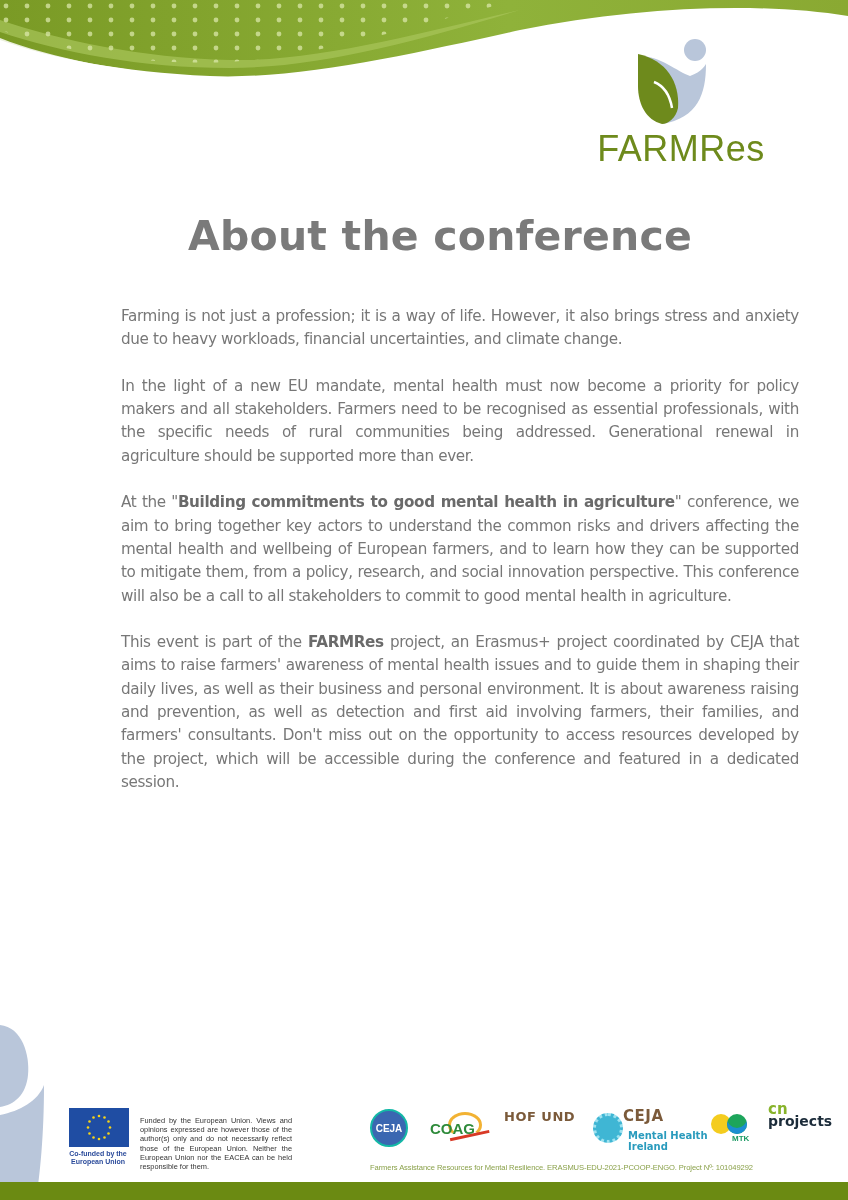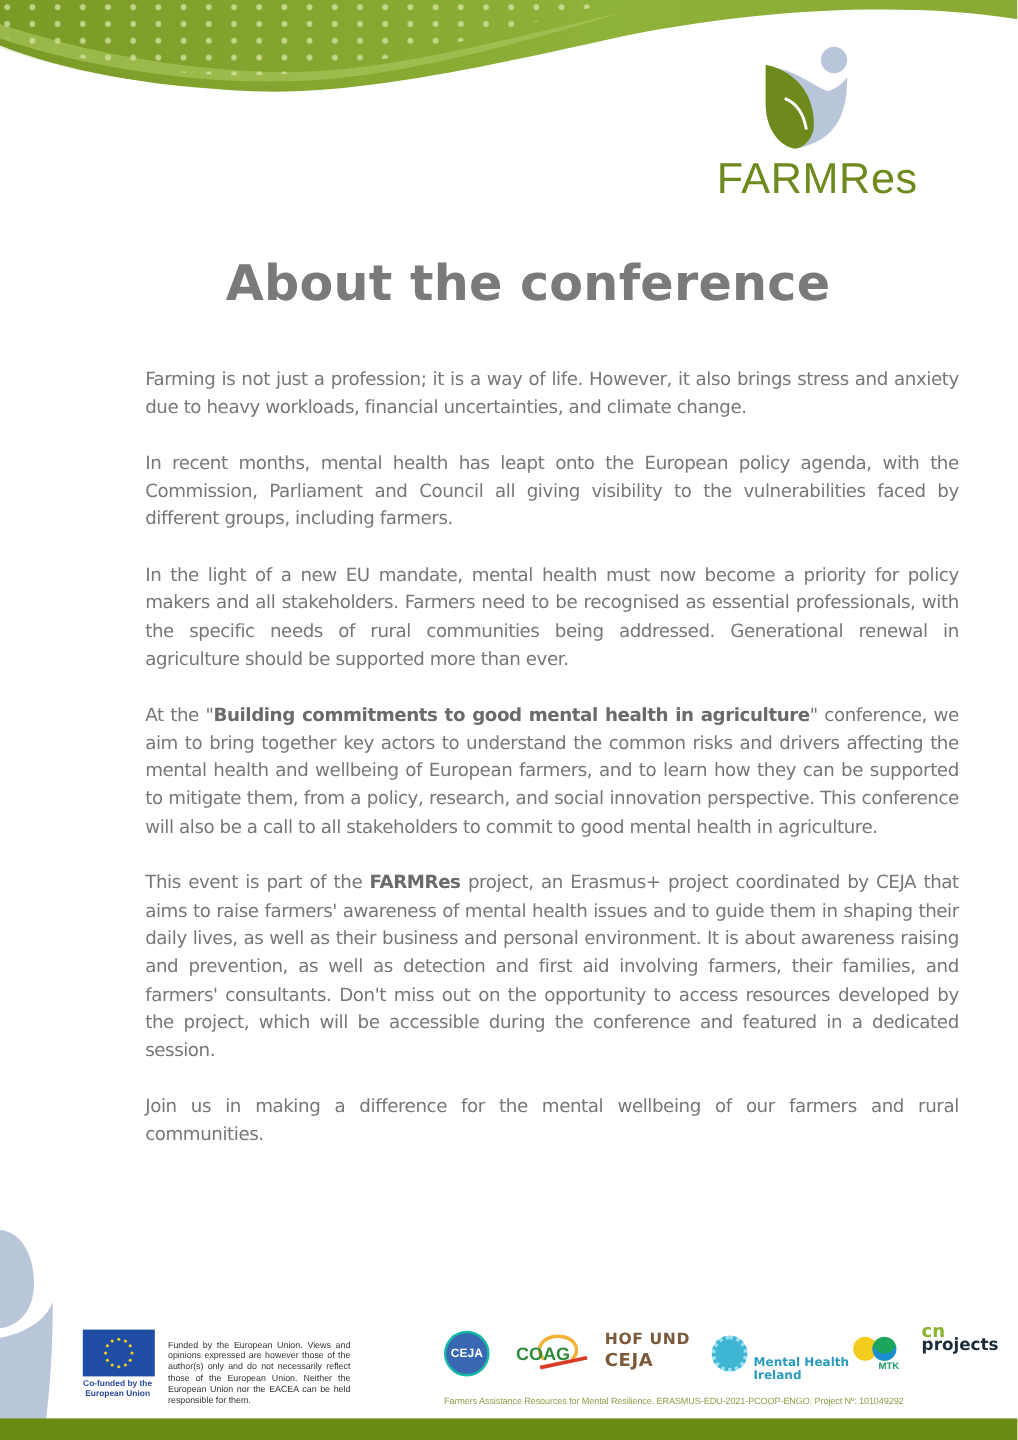--- a/index.html
+++ b/index.html
@@ -33,22 +33,22 @@
 
   .partners { position: absolute; left: 368px; top: 1104px; width: 470px; height: 48px; }
   .partner { position: absolute; top: 0; height: 48px; display: flex; align-items: center; }
   .ceja { left: 2px; }
   .ceja .circ { width: 38px; height: 38px; border-radius: 50%; background: #3a67b1; border: 2px solid #14b8a6;
     color: #fff; font-family: "Liberation Sans", sans-serif; font-weight: bold; font-size: 10px;
     display: flex; align-items: center; justify-content: center; }
   .coag { left: 62px; font-family: "Liberation Sans", sans-serif; font-weight: bold; font-size: 15px; color: #2e8a3a; }
   .coag .ring { position: absolute; left: 18px; top: 8px; width: 34px; height: 26px; border: 3px solid #f2b233; border-radius: 50%; border-bottom-color: transparent; }
   .coag .swoosh { position: absolute; left: 20px; top: 30px; width: 40px; height: 6px; border-top: 3px solid #d83a26; transform: rotate(-12deg); }
-  .hof { left: 136px; top: 4px; flex-direction: column; align-items: flex-start;
-    font-family: "DejaVu Sans", sans-serif; font-weight: bold; color: #7b5a3a; line-height: 17px; }
+  .hof { left: 136px; top: 4px; flex-direction: row; align-items: flex-start;
+    font-family: "DejaVu Sans", sans-serif; font-weight: bold; color: #7b5a3a; line-height: 17px; gap: 48px; }
   .hof .l1 { font-size: 13px; letter-spacing: 0.5px; }
   .hof .l2 { font-size: 15px; letter-spacing: 0.5px; }
   .mhi { left: 225px; }
   .mhi .orb { width: 30px; height: 30px; border-radius: 50%; background: #3fb6d4; margin-right: 5px;
     border: 3px dotted #9ee2f0; }
   .mhi .txt { font-family: "DejaVu Sans", sans-serif; font-weight: bold; font-size: 10px; line-height: 11px; color: #2a9bbd; margin-top: 26px; }
   .mtk { left: 340px; flex-direction: column; justify-content: center; }
   .mtk .shape { display: flex; }
   .mtk .shape span { width: 20px; height: 20px; border-radius: 50%; }
   .mtk .shape span:first-child { background: #f4cc1e; margin-right: -4px; }
@@ -90,25 +90,23 @@
     <path d="M6,18 C34,24 48,46 46,72 C44,82 36,88 30,88 C14,84 6,68 6,50 Z" fill="#6e8a1c"></path>
     <path d="M22,46 C32,50 38,60 40,72" stroke="#ffffff" stroke-width="2.5" fill="none"></path>
   </svg>
   <div class="logo-text">FARMRes</div>
 </div>
 
 <h1 class="title">About the conference</h1>
 
 <div class="body-text">
   <p>Farming is not just a profession; it is a way of life. However, it also brings stress and anxiety due to heavy workloads, financial uncertainties, and climate change.</p>
-  <p>In recent months, mental health has leapt onto the European policy agenda, with the Commission, Parliament and Council all giving visibility to the vulnerabilities faced by different groups, including farmers.</p>
   <p>In the light of a new EU mandate, mental health must now become a priority for policy makers and all stakeholders. Farmers need to be recognised as essential professionals, with the specific needs of rural communities being addressed. Generational renewal in agriculture should be supported more than ever.</p>
   <p><span>At the "</span><b>Building commitments to good mental health in agriculture</b><span>" conference, we aim to bring together key actors to understand the common risks and drivers affecting the mental health and wellbeing of European farmers, and to learn how they can be supported to mitigate them, from a policy, research, and social innovation perspective. This conference will also be a call to all stakeholders to commit to good mental health in agriculture.</span></p>
   <p><span>This event is part of the </span><b>FARMRes</b><span> project, an Erasmus+ project coordinated by CEJA that aims to raise farmers' awareness of mental health issues and to guide them in shaping their daily lives, as well as their business and personal environment. It is about awareness raising and prevention, as well as detection and first aid involving farmers, their families, and farmers' consultants. Don't miss out on the opportunity to access resources developed by the project, which will be accessible during the conference and featured in a dedicated session.</span></p>
-  <p>Join us in making a difference for the mental wellbeing of our farmers and rural communities.</p>
 </div>
 
 <svg class="left-deco" viewBox="0 0 50 185">
   <path d="M0,10 C22,12 30,40 28,60 C26,80 14,90 0,92 Z" fill="#b9c6da"></path>
   <path d="M0,100 C20,96 38,86 44,70 C44,120 40,160 36,185 L0,185 Z" fill="#b9c6da"></path>
 </svg>
 
 <div class="eu-block">
   <div class="eu-flag">
     <svg width="60" height="39" viewBox="0 0 60 39">

